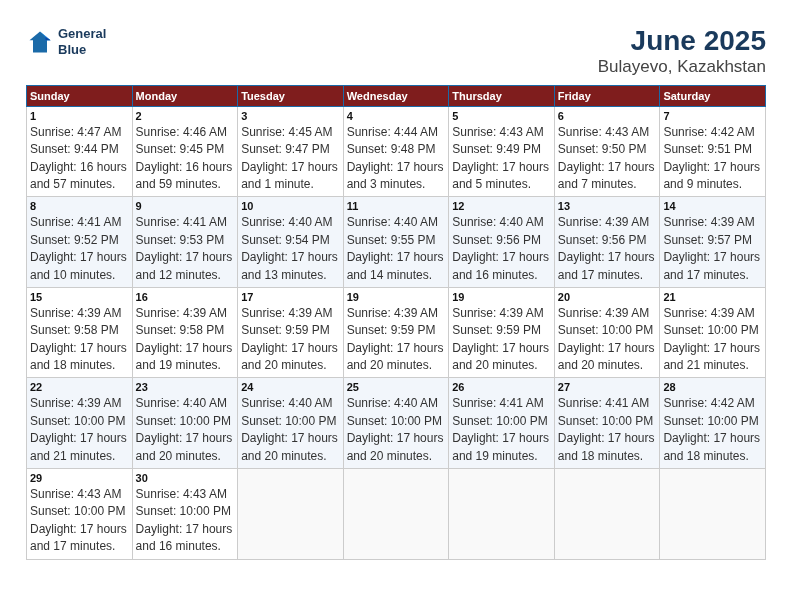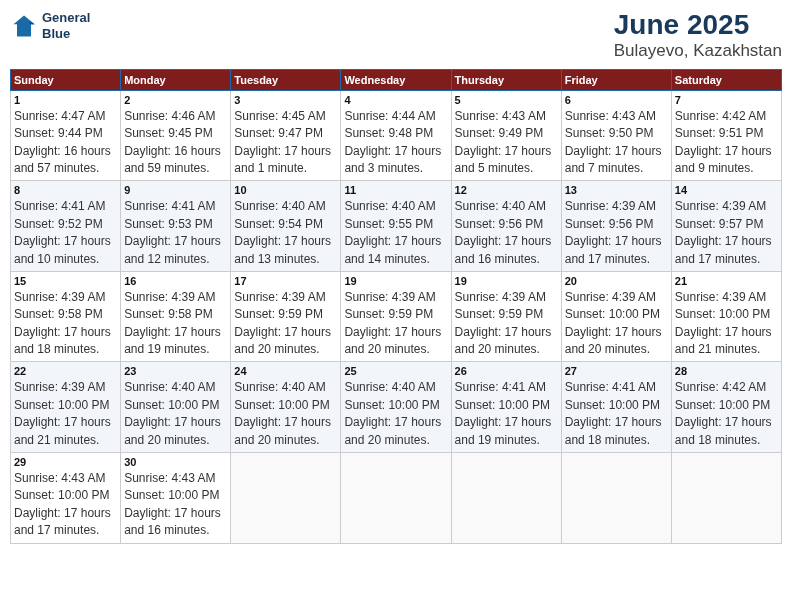--- a/index.html
+++ b/index.html
@@ -6,21 +6,21 @@
     body {
       font-family: Arial, sans-serif;
       background: #fff;
       width: 792px;
       height: 612px;
       overflow: hidden;
     }
     .page {
       width: 792px;
       height: 532px;
-      padding: 10px;
+      padding: 26px;
       display: flex;
       flex-direction: column;
     }
     .header {
       display: flex;
       justify-content: space-between;
       align-items: flex-start;
       margin-bottom: 8px;
     }
     .logo {
@@ -32,21 +32,21 @@
       font-size: 13px;
       font-weight: bold;
       color: #1a3a5c;
       line-height: 1.2;
     }
     .logo-icon {
       width: 28px;
       height: 28px;
     }
     .title-block {
-      text-align: left;
+      text-align: right;
     }
     .month-title {
       font-size: 28px;
       font-weight: bold;
       color: #1a3a5c;
       line-height: 1.1;
     }
     .location {
       font-size: 17px;
       color: #444;

